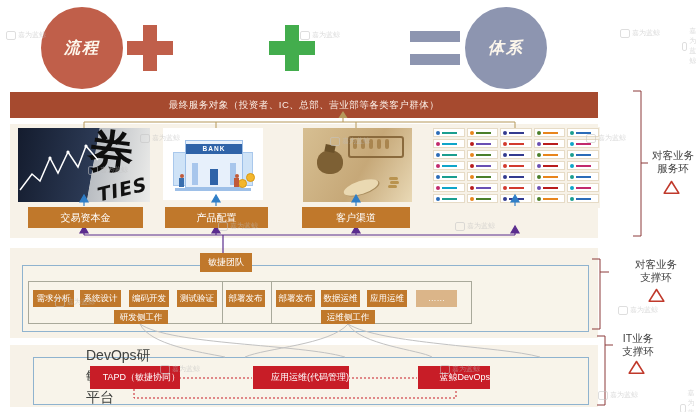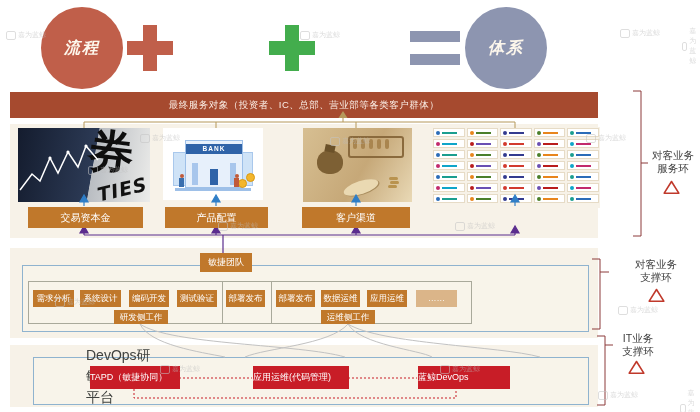--- a/index.html
+++ b/index.html
@@ -70,21 +70,21 @@
       line-height:17px;text-align:center;z-index:4;}
   .step-btn.faded{opacity:.5;}
   .grp-btn{position:absolute;top:62px;width:54px;height:14px;background:#c0782b;color:#fff;
       font-size:8.5px;line-height:14px;text-align:center;z-index:4;}
   .team-btn{position:absolute;left:190px;top:5px;width:52px;height:19px;background:#c0782b;color:#fff;
       font-size:9px;line-height:19px;text-align:center;z-index:4;}
   
   #platBox{left:23px;top:12px;width:554px;height:46px;}
   .plat-title{position:absolute;left:32px;top:0;font-size:14px;color:#40423f;line-height:1.5;margin-left:44px;}
   .tool-btn{position:absolute;top:21px;height:23px;background:#c81d27;color:#fff;font-size:9px;
-      line-height:23px;text-align:left;z-index:4;}
+      line-height:23px;text-align:right;z-index:4;}
   
   .r-label{position:absolute;color:#3c3c3c;font-size:10.5px;line-height:1.25;text-align:center;}
   .tri-icon{position:absolute;width:17px;height:15px;}
   
   .wm{position:absolute;display:flex;align-items:center;gap:2px;color:#bdbdbd;opacity:.55;font-size:7px;z-index:6;}
   .wm-ic{width:8px;height:7px;border:1px solid #c4c4c4;border-radius:2px;}
   svg.overlay{position:absolute;left:0;top:0;z-index:3;pointer-events:none;}
 </style>
 </head>
 <body>
@@ -313,21 +313,21 @@
 
   <div class="section" id="secC">
     <div class="bluebox" id="platBox"></div>
     <div class="plat-title">
       <div>DevOps研</div>
       <div>敏捷协同</div>
       <div>平台</div>
     </div>
     <div class="tool-btn" style="left:80px;width:90px">TAPD（敏捷协同）</div>
     <div class="tool-btn" style="left:243px;width:96px">应用运维(代码管理)</div>
-    <div class="tool-btn" style="left:408px;width:92px">蓝鲸DevOps</div>
+    <div class="tool-btn" style="left:408px;width:72px">蓝鲸DevOps</div>
   </div>
 
   <div class="r-label" style="left:648px;top:149px;width:50px">
     <span>对客业务</span><br>
     <span>服务环</span>
   </div>
   <svg class="tri-icon" style="left:663px;top:180px" viewBox="0 0 17 15">
     <path d="M8.5,1.5 L15.8,13.2 H1.2 Z" fill="none" stroke="#c0392b" stroke-width="1.6" stroke-linejoin="round"></path>
     </svg>
 

